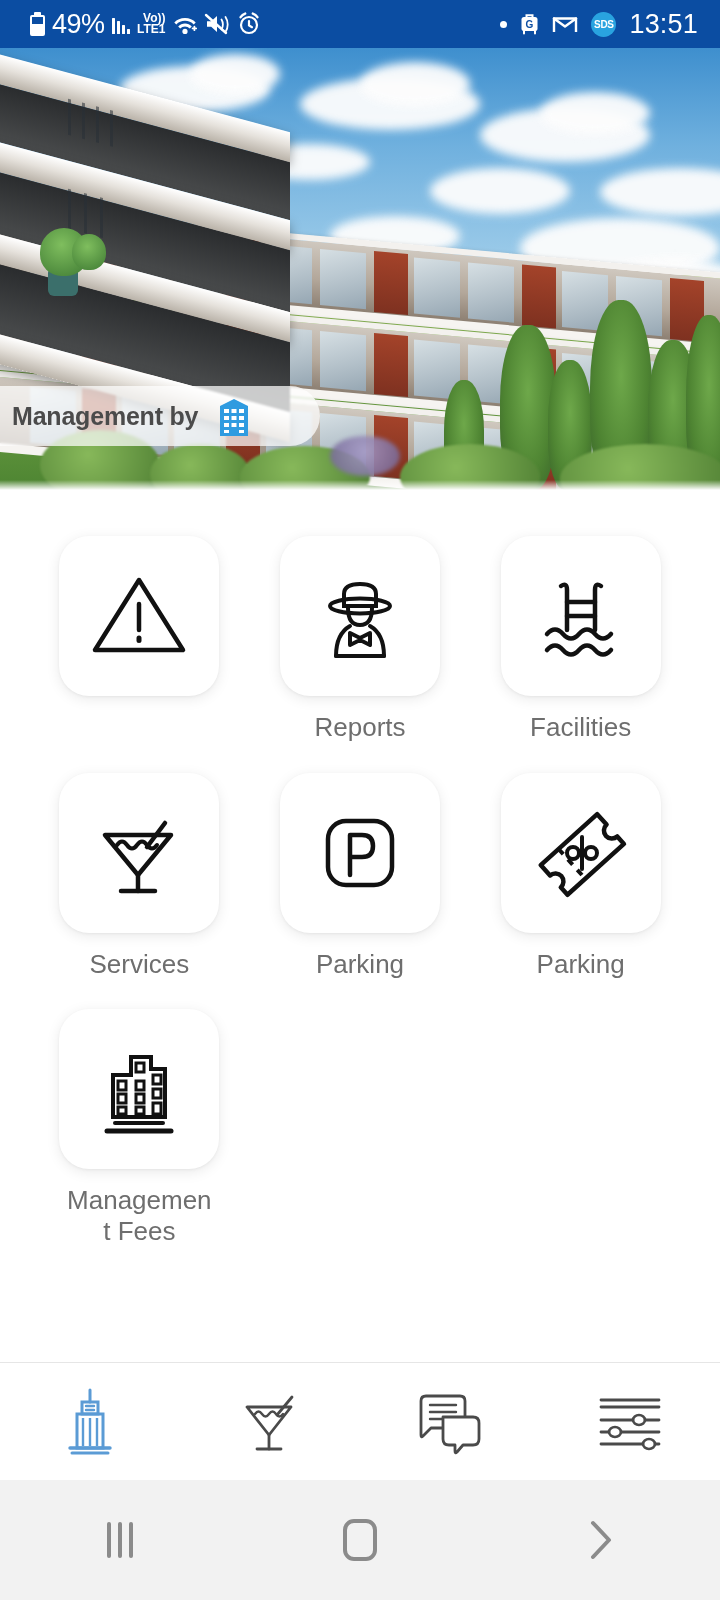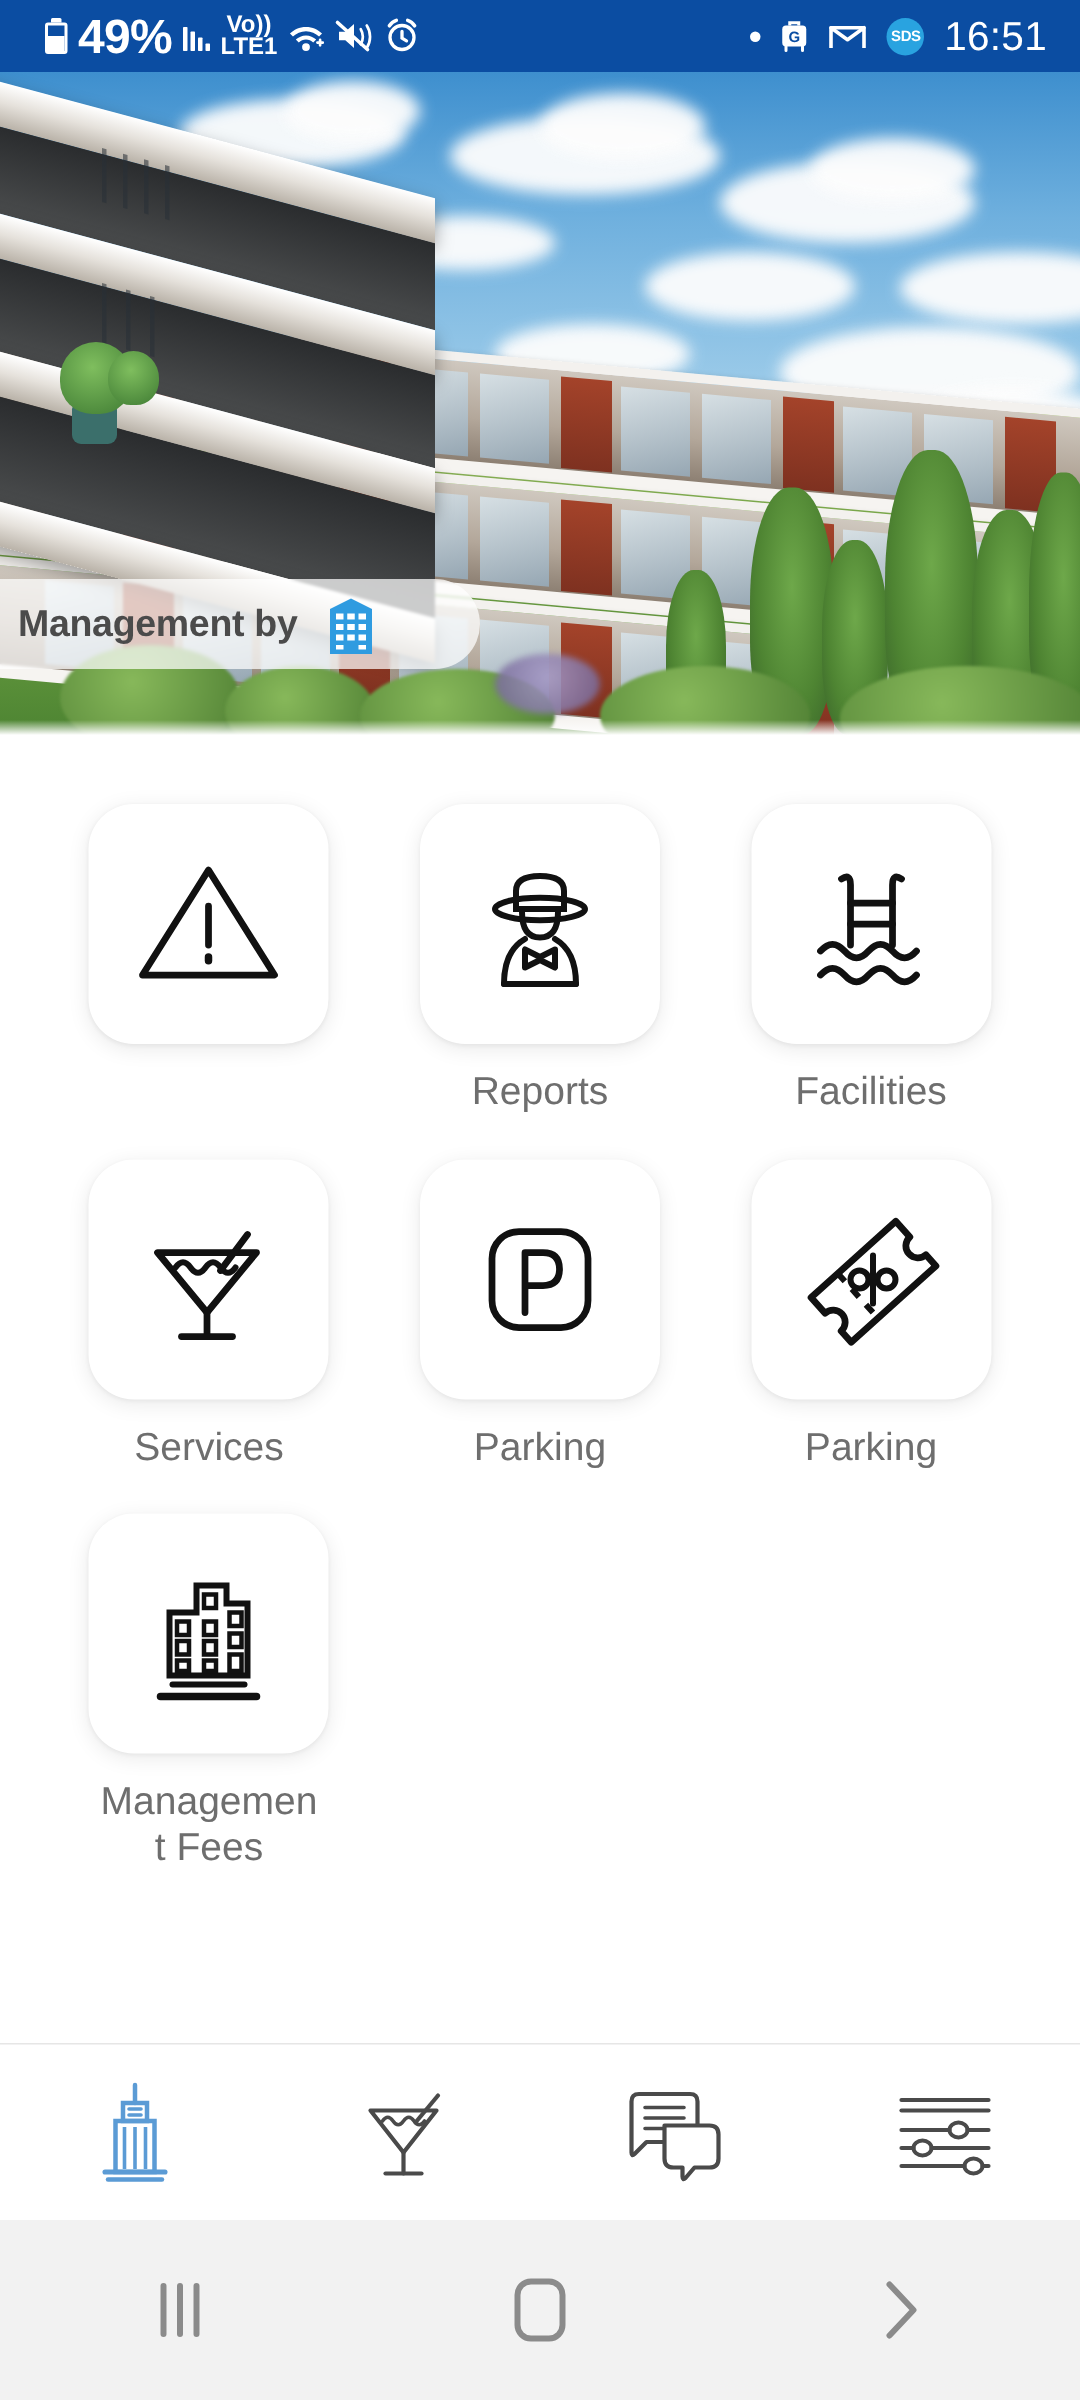--- a/index.html
+++ b/index.html
@@ -29,30 +29,30 @@
     background:#fff; border-radius:1px 1px 0 0;
   }
   .battery-ico .body{
     position:absolute; left:0; top:3px; width:15px; height:21px;
     border:2px solid #fff; border-radius:2px;
   }
   .battery-ico .fill{
     position:absolute; left:2px; top:12px; width:11px; height:10px;
     background:#fff;
   }
-  .sb-pct{ font-size:32px; font-weight:700; letter-spacing:-.5px; line-height:1; }
+  .sb-pct{ font-size:27px; font-weight:400; letter-spacing:-.5px; line-height:1; }
   .sig{ display:flex; align-items:flex-end; gap:1.5px; height:20px; }
   .sig i{ display:block; width:3.5px; background:#fff; border-radius:.5px; }
   .sig i:nth-child(1){ height:16px; }
   .sig i:nth-child(2){ height:13px; }
   .sig i:nth-child(3){ height:9px; }
   .sig i:nth-child(4){ height:5px; }
   .volte{
-    display:flex; flex-direction:column; align-items:center;
-    line-height:.95; font-size:16px; font-weight:700;
+    display:flex; flex-direction:column; align-items:flex-end;
+    line-height:.95; font-size:12px; font-weight:700;
   }
   .wifi{ position:relative; width:24px; height:20px; }
   .wifi svg{ display:block; }
   .mute svg, .alarm svg, .pin svg, .gpay svg, .gmail svg{ display:block; }
   .sds-badge{
     width:25px; height:25px; border-radius:50%;
     background:#29a3e0; color:#fff;
     font-size:10px; font-weight:700;
     display:flex; align-items:center; justify-content:center;
     letter-spacing:-.3px;
@@ -283,21 +283,21 @@
         <text x="9.5" y="16" font-size="10" font-weight="700" fill="#0b4da2" text-anchor="middle" font-family="Liberation Sans, sans-serif">G</text>
       </svg>
     </span>
     <span class="gmail">
       <svg width="26" height="20" viewBox="0 0 26 20">
         <path d="M2 18V4.5L13 12.5 24 4.5V18" fill="none" stroke="#fff" stroke-width="2.4" stroke-linejoin="round"></path>
         <path d="M2 4.5h22" stroke="#fff" stroke-width="2.4" stroke-linecap="round"></path>
       </svg>
     </span>
     <span class="sds-badge">SDS</span>
-    <span class="sb-clock">16:51</span>
+    <span class="sb-clock">13:51</span>
   </div>
 </div>
 
 <div class="hero">
   <div class="sky"></div>
 
   <div class="cloud" style="left:120px;top:18px;width:150px;height:46px;"></div>
   <div class="cloud" style="left:190px;top:6px;width:90px;height:40px;"></div>
   <div class="cloud" style="left:300px;top:30px;width:180px;height:52px;"></div>
   <div class="cloud" style="left:360px;top:14px;width:110px;height:44px;"></div>

